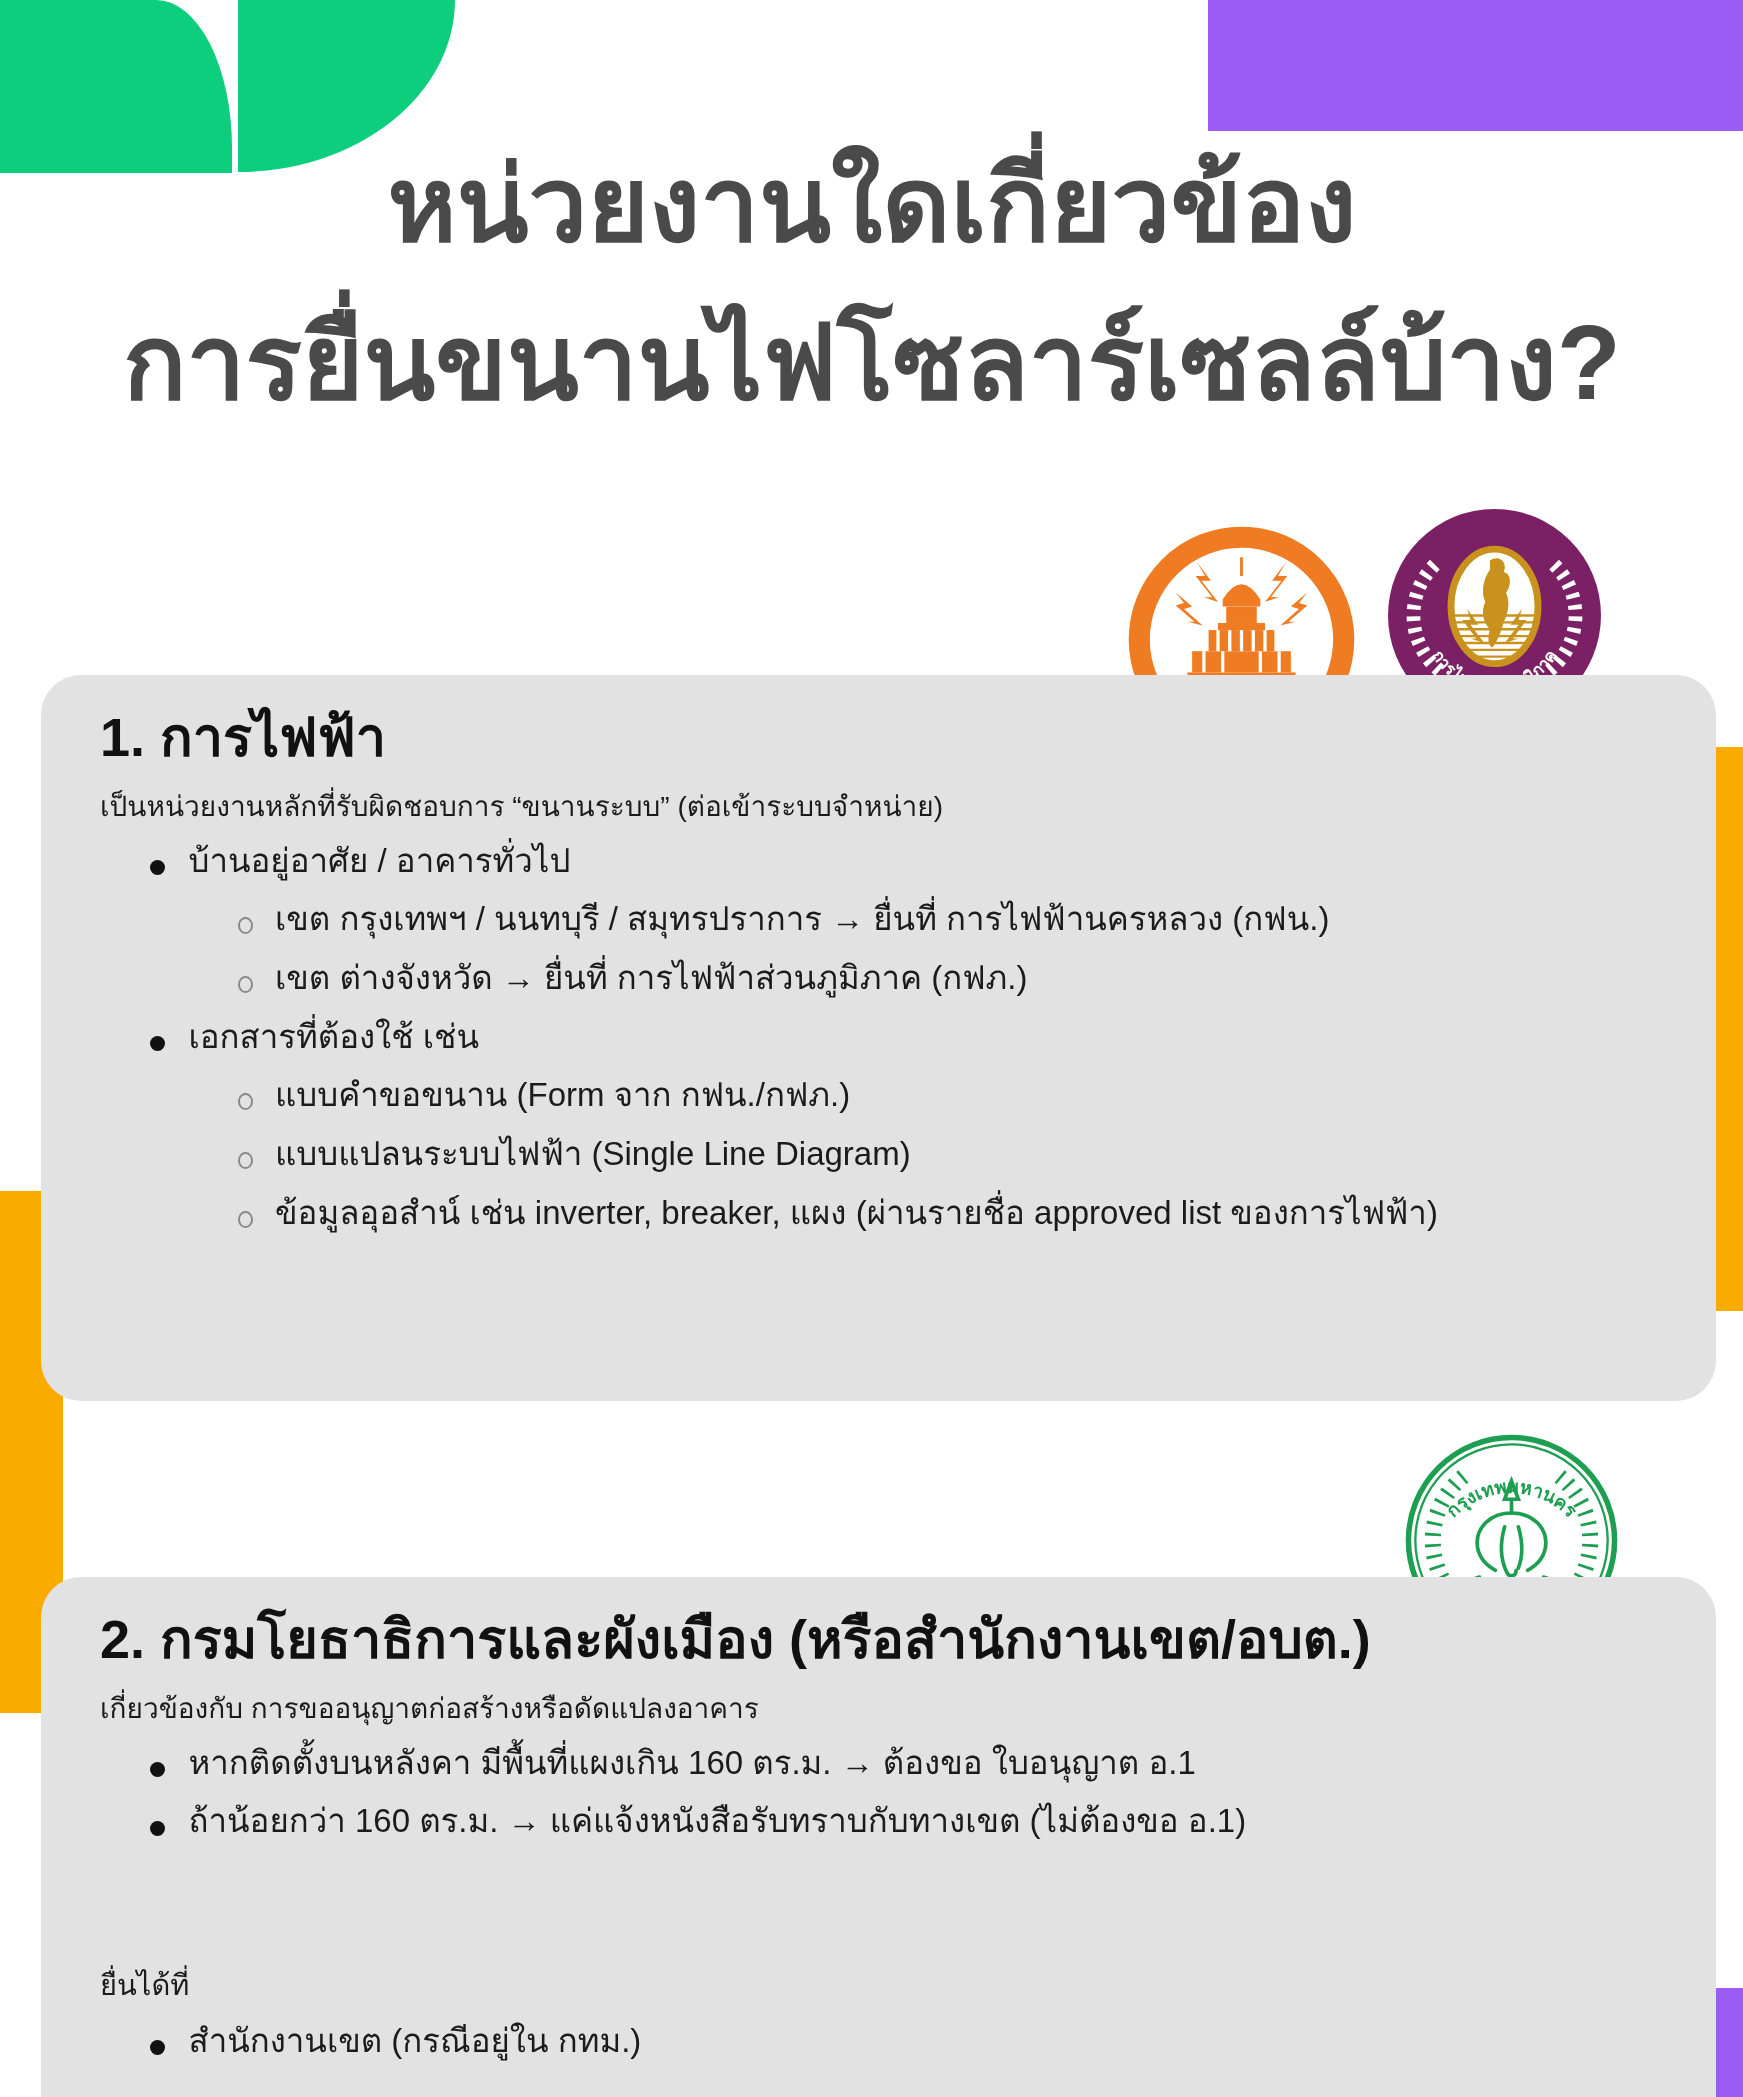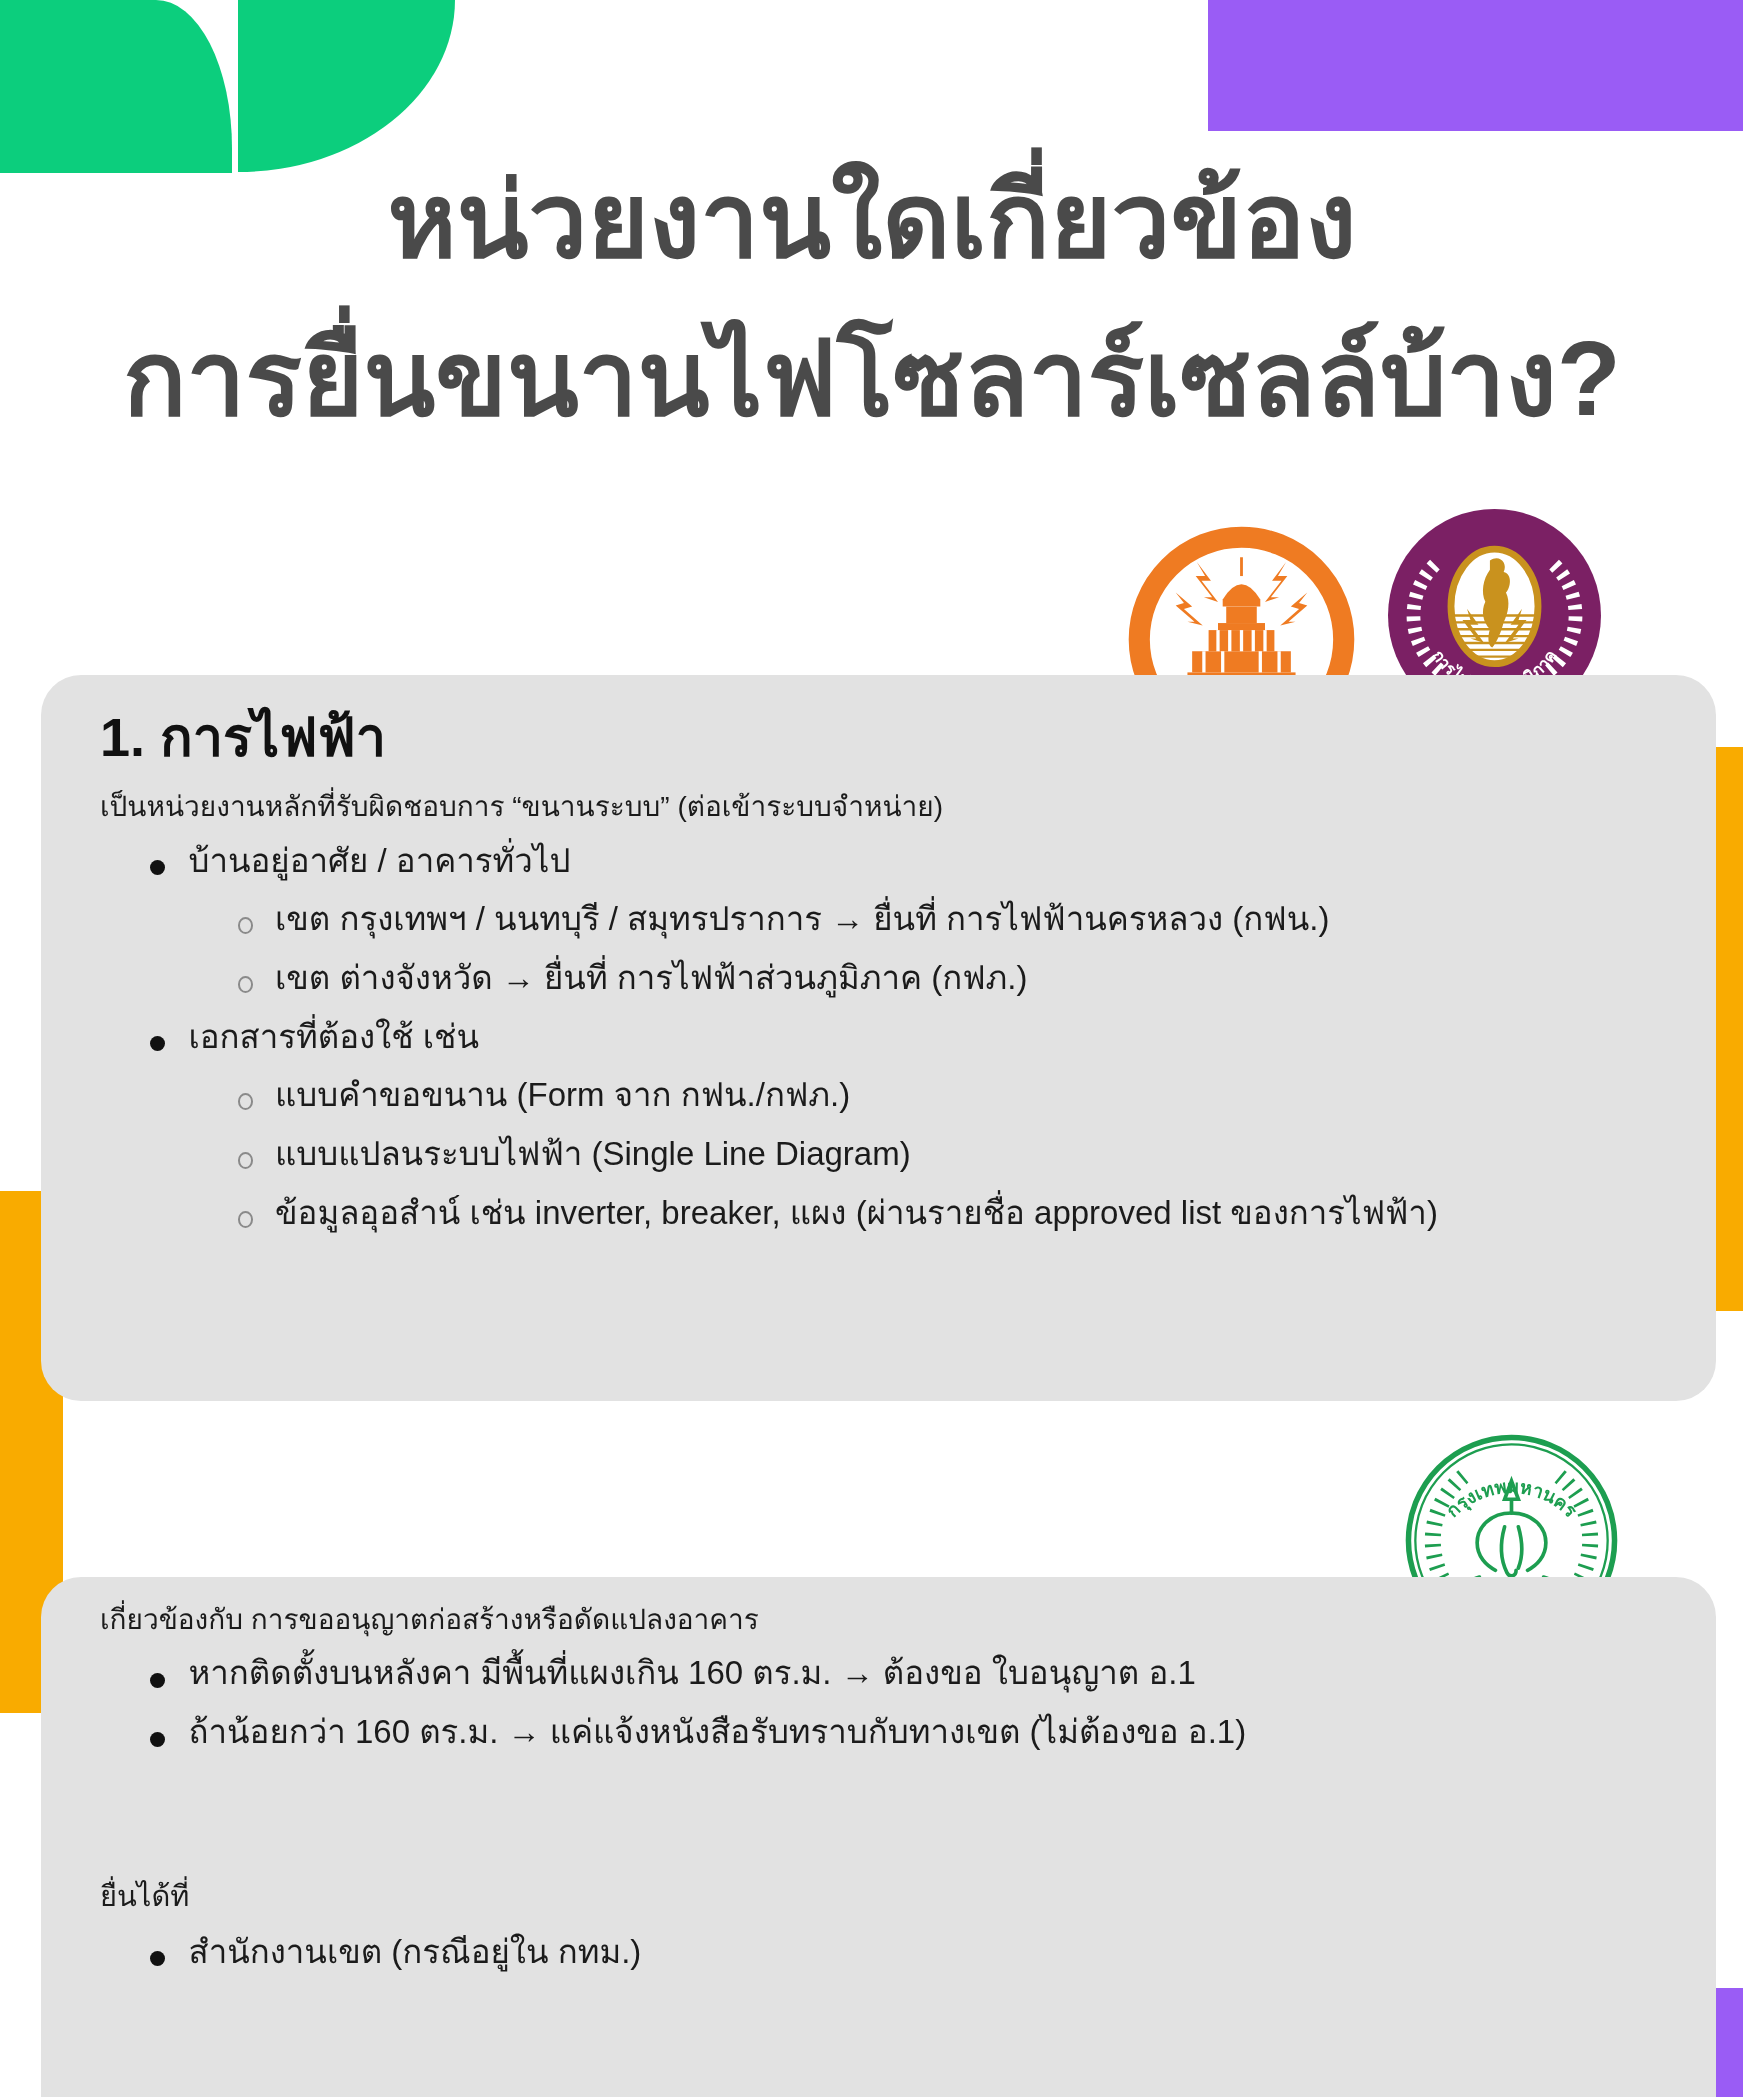--- a/index.html
+++ b/index.html
@@ -12,21 +12,21 @@
   .petal-right{position:absolute;left:238px;top:0;width:217px;height:172px;background:#0cce7d;
                border-bottom-right-radius:100% 100%;}
   .rect-purple{position:absolute;left:1208px;top:0;width:536px;height:131px;background:#9a5cf5;}
   .amber-bar{position:absolute;background:#f9ab00;mix-blend-mode:multiply;}
   .amber-right{left:1688px;top:747px;width:56px;height:564px;}
   .amber-left{left:0;top:1191px;width:63px;height:522px;}
   .blob-purple{position:absolute;left:1472px;top:1988px;width:478px;height:354px;background:#9a5cf5;
                border-radius:164px 176px 138px 17px;mix-blend-mode:multiply;}
 
   
-  .title{position:absolute;left:0;top:142px;width:100%;text-align:center;
+  .title{position:absolute;left:0;top:126px;width:100%;text-align:center;
          font-size:105px;line-height:1.5;font-weight:800;color:#4a4a4a;margin:0;}
 
   
   .card{position:absolute;left:41px;width:1675px;background:#e2e2e2;border-radius:40px;
         padding:17.6px 71px 0 59px;box-sizing:border-box;}
   .card1{top:675px;height:726px;}
   .card2{top:1577px;height:617px;}
   .heading{font-size:54px;font-weight:700;line-height:1.65;color:#111;}
   .intro{font-size:28px;line-height:1.78;}
   .subheading{font-size:29px;line-height:1.78;}
@@ -180,20 +180,21 @@
           <span class="litext">แบบแปลนระบบไฟฟ้า (Single Line Diagram)</span>
         </div>
         <div class="li lvl2">
           <span class="bullet"></span>
           <span class="litext">ข้อมูลอุอสำน์ เช่น inverter, breaker, แผง (ผ่านรายชื่อ approved list ของการไฟฟ้า)</span>
         </div>
       </div>
   </section>
 
   <section class="card card2">
+    <div class="heading">2. กรมโยธาธิการและผังเมือง (หรือสำนักงานเขต/อบต.)</div>
     <div class="intro">เกี่ยวข้องกับ การขออนุญาตก่อสร้างหรือดัดแปลงอาคาร</div>
     <div>
         <div class="li lvl1">
           <span class="bullet"></span>
           <span class="litext">หากติดตั้งบนหลังคา มีพื้นที่แผงเกิน 160 ตร.ม. → ต้องขอ ใบอนุญาต อ.1</span>
         </div>
         <div class="li lvl1">
           <span class="bullet"></span>
           <span class="litext">ถ้าน้อยกว่า 160 ตร.ม. → แค่แจ้งหนังสือรับทราบกับทางเขต (ไม่ต้องขอ อ.1)</span>
         </div>

